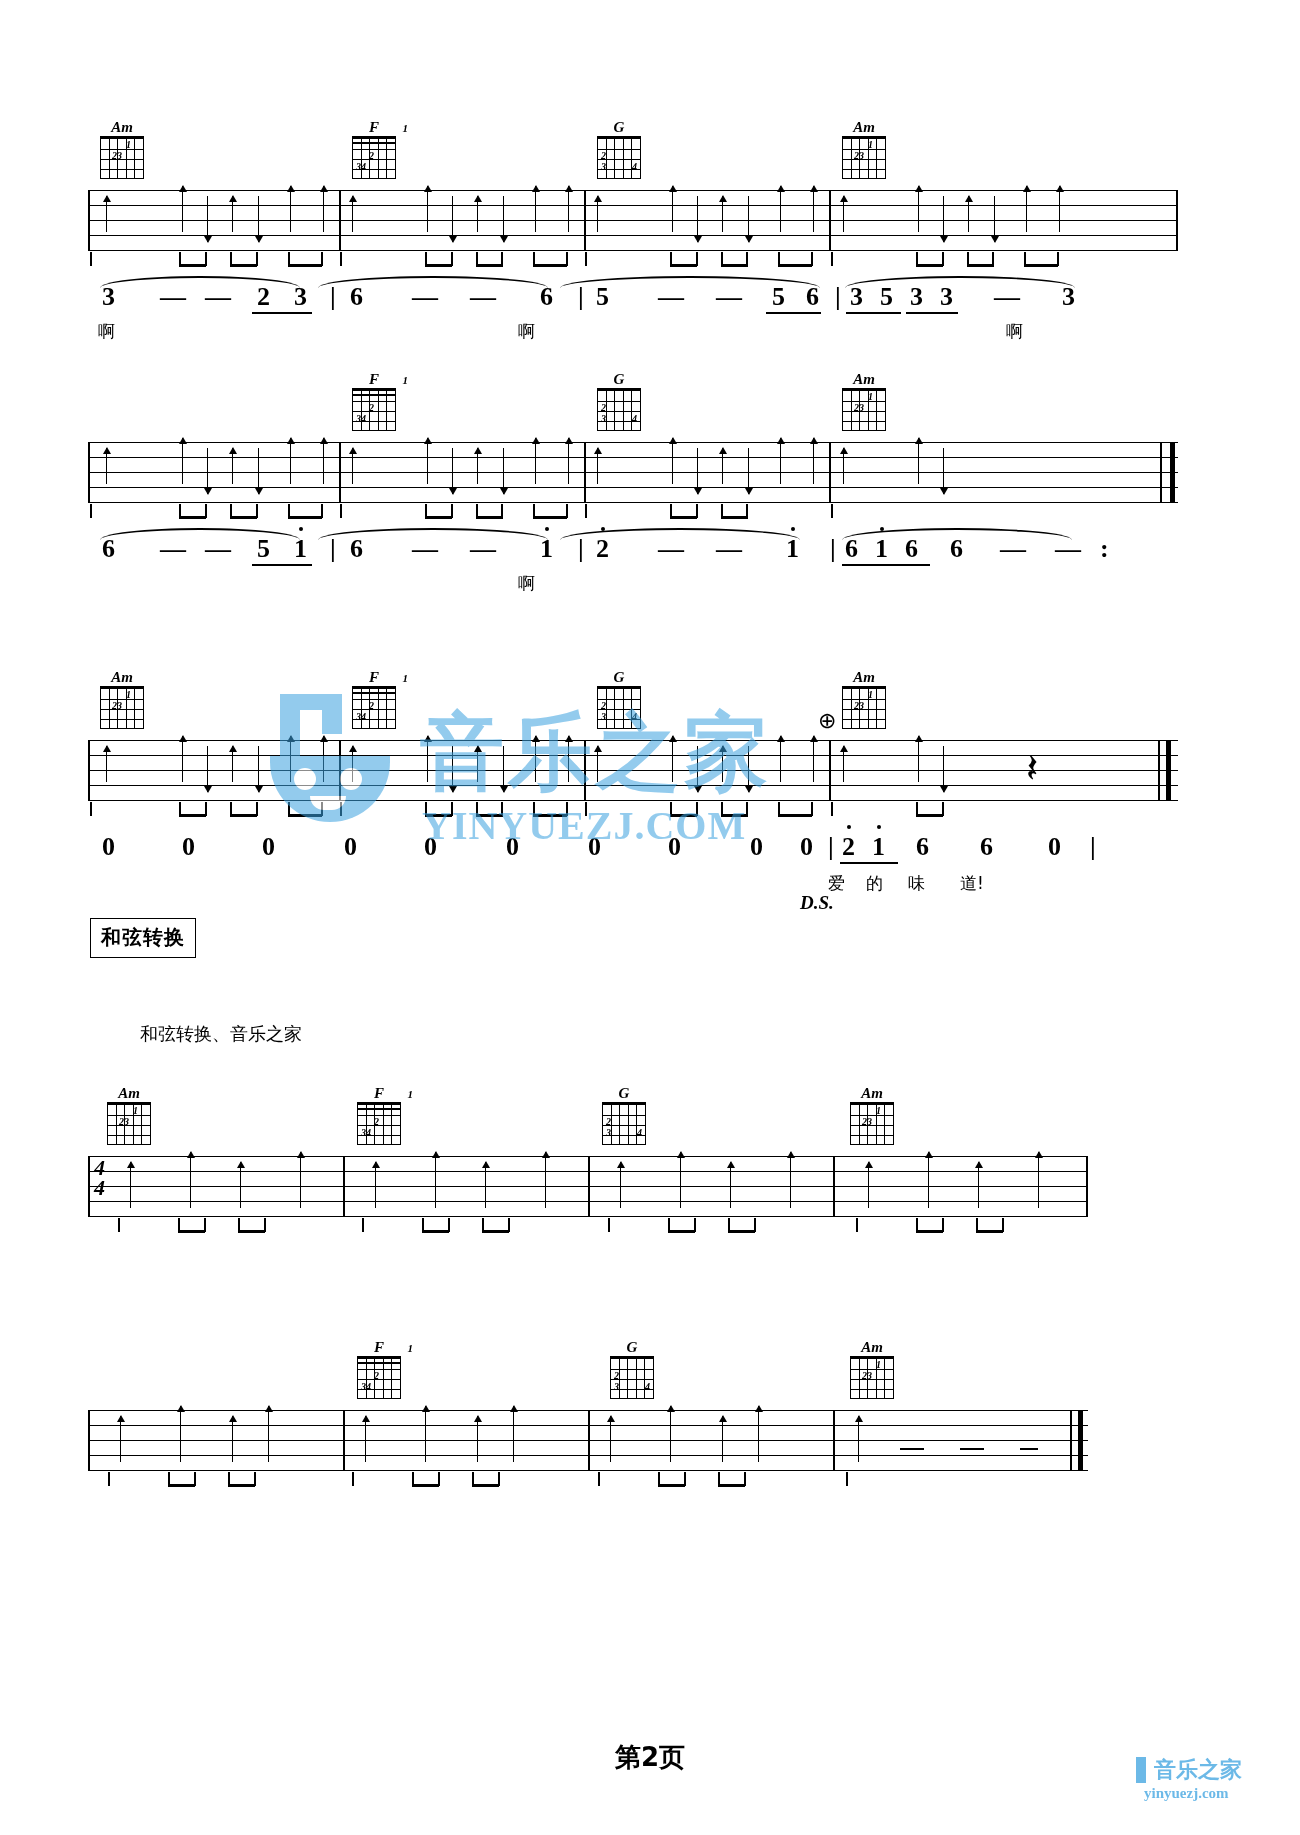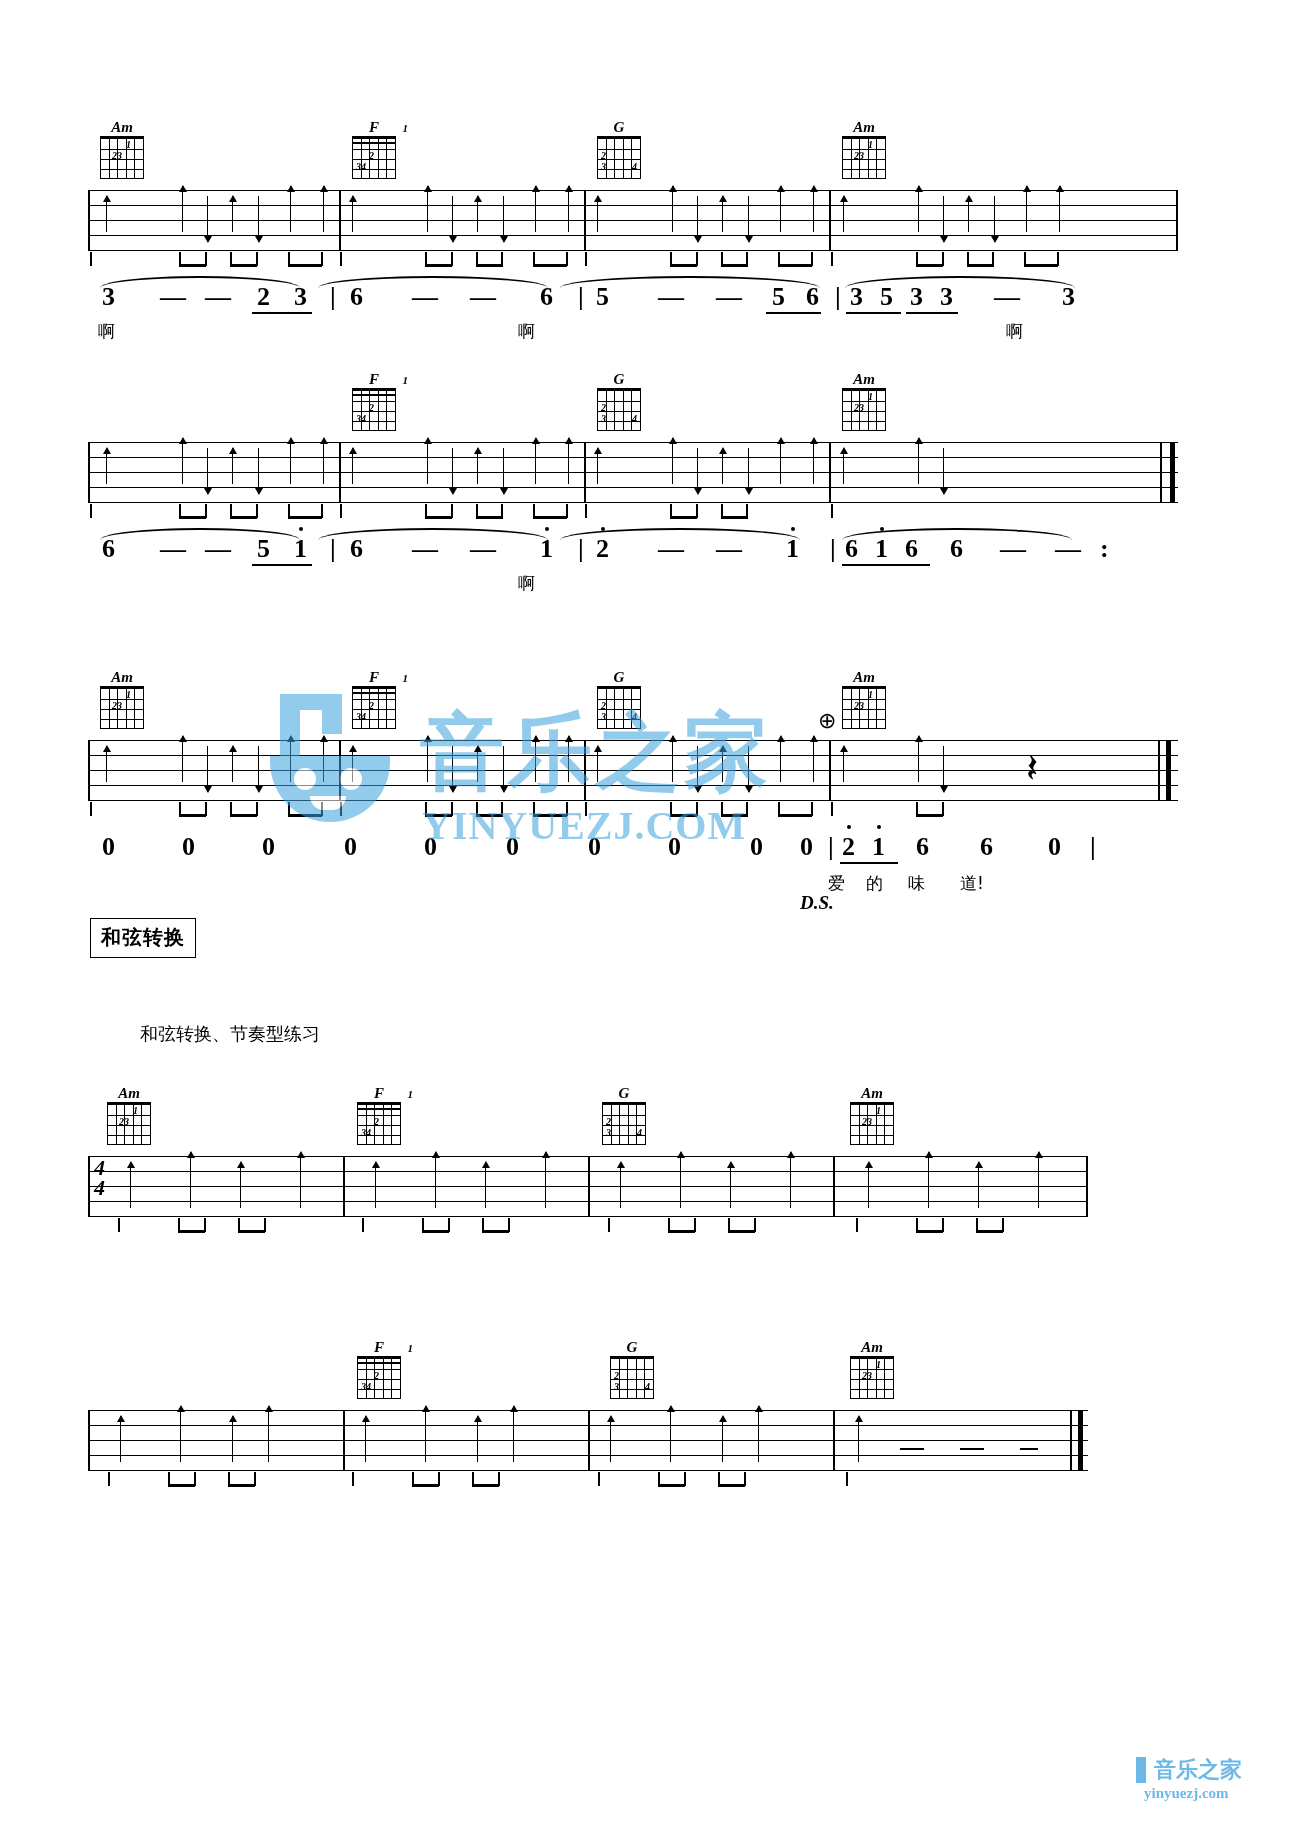--- a/index.html
+++ b/index.html
@@ -628,21 +628,21 @@
   </div>
   <div class="underline" style="left:840px;top:862px;width:58px;"></div>
 
   <div class="lyric" style="left:828px;top:872px;">爱</div>
   <div class="lyric" style="left:866px;top:872px;">的</div>
   <div class="lyric" style="left:908px;top:872px;">味</div>
   <div class="lyric" style="left:960px;top:872px;">道!</div>
   <div class="ds" style="left:800px;top:892px;">D.S.</div>
 
   <div class="boxlabel" style="left:90px;top:918px;">和弦转换</div>
-  <div class="plain-cn" style="left:140px;top:1022px;">和弦转换、节奏型练习</div>
+  <div class="plain-cn" style="left:140px;top:1022px;">和弦转换、音乐之家</div>
 
   <div class="system" style="left:88px;top:1156px;width:1000px;height:62px;">
     <div class="stafflines">
         <div class="ln"></div>
         <div class="ln"></div>
         <div class="ln"></div>
         <div class="ln"></div>
         <div class="ln"></div>
       </div>
     <div class="barline" style="left:0;"></div>
@@ -901,20 +901,21 @@
       <div class="blk" style="left:52px;top:0;width:20px;height:40px;"></div>
       <div class="crc" style="left:0;top:62px;width:120px;height:66px;border-radius:0 0 60px 60px;"></div>
       <div class="hole" style="left:24px;top:74px;width:22px;height:22px;"></div>
       <div class="hole" style="left:70px;top:74px;width:22px;height:22px;"></div>
       <div class="hole" style="left:40px;top:102px;width:36px;height:14px;border-radius:0 0 18px 18px;"></div>
     </div>
     <div class="wtext">音乐之家</div>
     <div class="wurl">YINYUEZJ.COM</div>
   </div>
 
+  <div class="pagenum" style="top:1740px;">第2页</div>
 
   <div class="cornerlogo">
     <div class="cl" style="left:0;top:2px;width:10px;height:26px;"></div>
     <div class="t1">音乐之家</div>
     <div class="t2">yinyuezj.com</div>
   </div>
 
 </div>
 
 </body></html>

